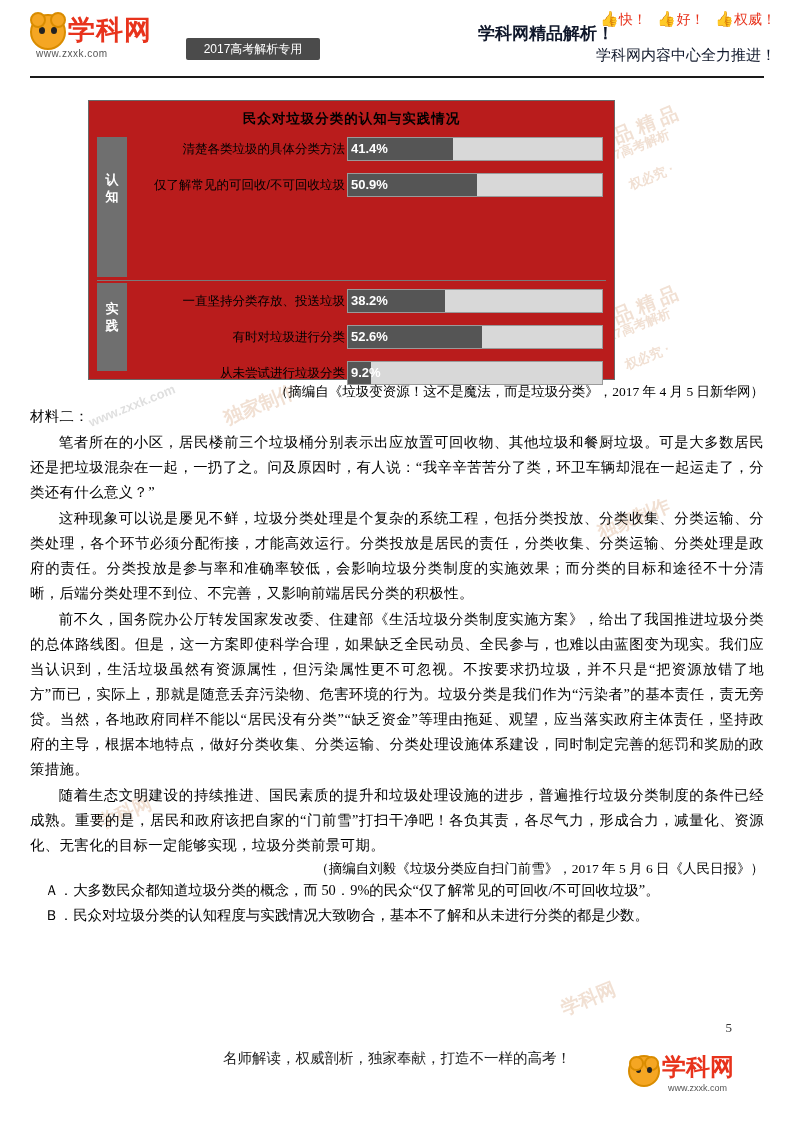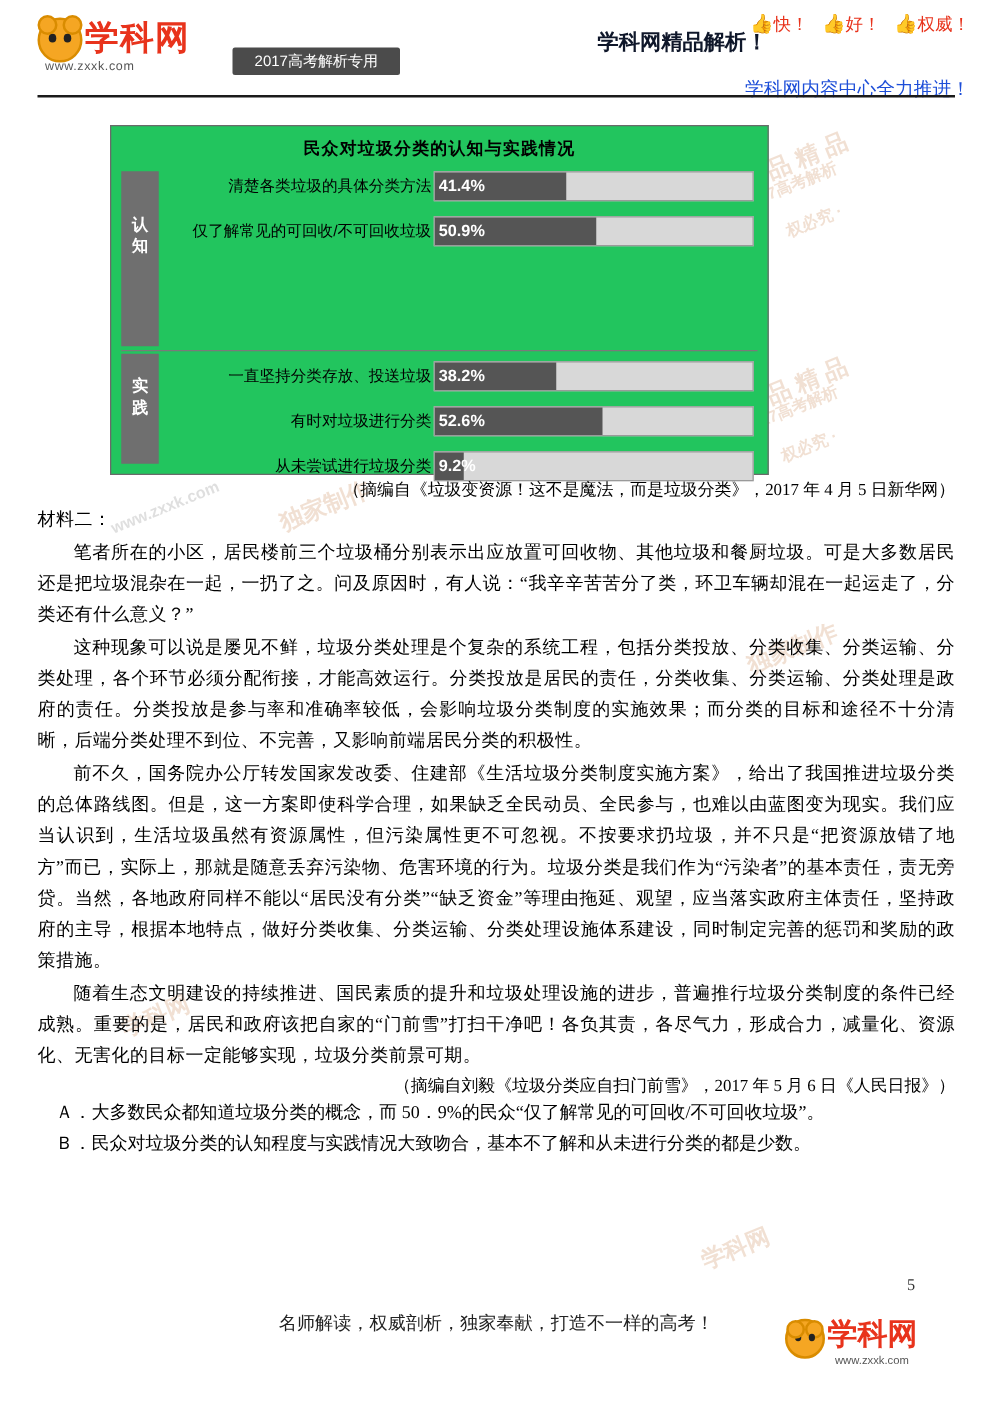--- a/index.html
+++ b/index.html
@@ -43,36 +43,35 @@
     text-align:center;line-height:22px;border-radius:2px;
   }
   .hdr-slogan{
     position:absolute;right:180px;top:22px;font-size:17px;color:#0f172a;font-weight:bold;
     font-family:Liberation Serif, serif;
   }
   .thumbs{position:absolute;right:18px;top:10px;font-size:14px;color:#e8331c;font-family:"Liberation Sans",sans-serif;white-space:nowrap;}
   .thumb-item{display:inline-block;margin-left:7px;}
   .thumb-glyph{color:#e8331c;font-size:15px;}
   .hdr-sub{
-    position:absolute;right:18px;top:46px;font-size:15px;color:#1d4ed8;
+    position:absolute;right:18px;top:46px;font-size:15px;color:#0f172a;
     font-family:"Liberation Sans",sans-serif;
-    margin-top:16px;
   }
   .hdr-rule{position:absolute;left:30px;top:76px;width:734px;height:2px;background:#1a1a1a;}
 
   
   .wm{position:absolute;color:rgba(214,160,120,.33);font-weight:bold;pointer-events:none;
       font-family:"Liberation Sans",sans-serif;white-space:nowrap;}
   .wm-r1{transform:rotate(-22deg);}
   .wm-big{font-size:19px;}
   .wm-sm{font-size:13px;}
   .wm-grey{color:rgba(150,150,150,.30);}
 
   
-  .chart-box{position:absolute;left:88px;top:100px;width:525px;height:278px;border:1px solid #6a6a6a;background:#22c55e;}
+  .chart-box{position:absolute;left:88px;top:100px;width:525px;height:278px;border:1px solid #6a6a6a;background:#b91c1c;}
   .chart-title{
     text-align:center;font-size:13.5px;font-weight:bold;color:#000;margin-top:9px;
     font-family:"Liberation Sans",sans-serif;letter-spacing:1px;
   }
   .chart-sep{position:absolute;left:8px;top:179px;width:509px;height:1px;background:#7a7a7a;}
   .grp-label{
     position:absolute;left:8px;width:30px;background:#6f6f6f;color:#fff;text-align:center;
     font-size:13px;font-weight:bold;font-family:"Liberation Sans",sans-serif;
   }
   .grp-label span{display:block;line-height:17px;}

